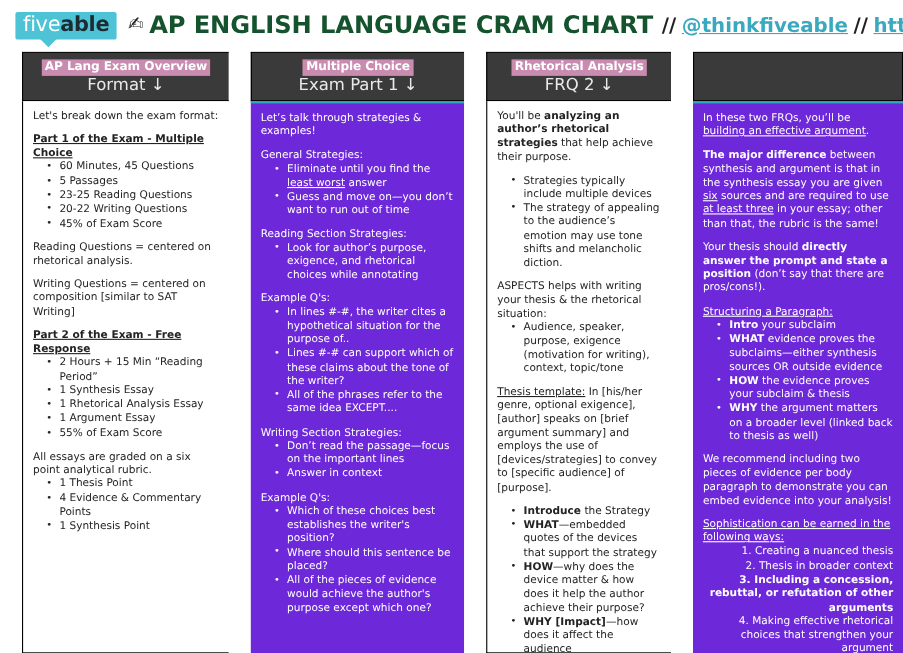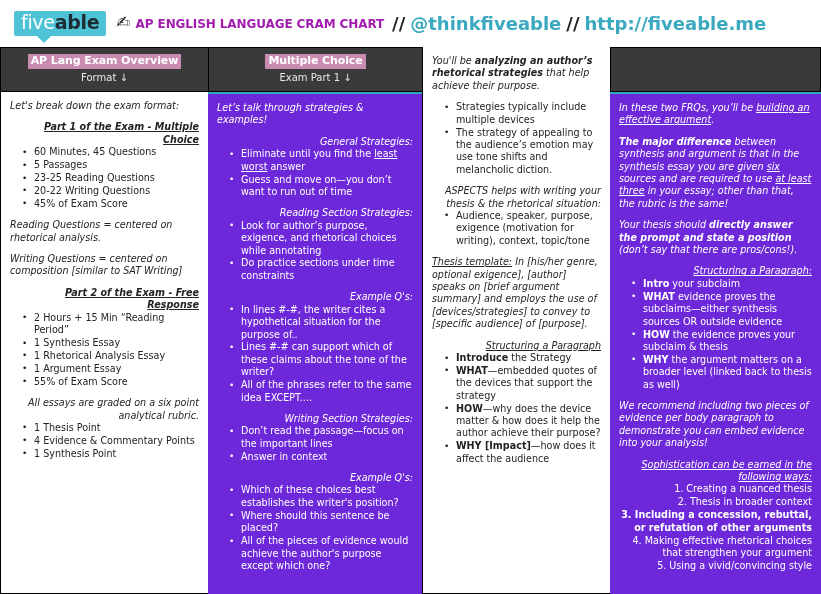--- a/index.html
+++ b/index.html
@@ -56,56 +56,58 @@
     border-top: 8px solid #4ec3d5;
   }
   .pencil-icon {
     font-size: 17px;
     color: #222;
     margin-right: 5px;
     line-height: 1;
     transform: translateY(-1px);
   }
   .title-main {
-    font-size: 12px;
-    font-weight: bold;
-    color: #a21caf;
+    font-size: 22px;
+    font-weight: bold;
+    color: #14532d;
     letter-spacing: -0.1px;
     font-family: "DejaVu Sans", "Liberation Sans", sans-serif;
   }
   .slash {
     font-size: 18px;
     font-weight: bold;
     color: #1f1f1f;
     margin: 0 5px 0 8px;
   }
   .slash.tight { margin: 0 5px 0 5px; }
   .title-link {
     font-size: 18px;
     font-weight: bold;
     color: #3aa9bf;
+    text-decoration: underline;
     cursor: pointer;
   }
 
   
   .grid {
     position: absolute;
     top: 47px;
     left: 0;
     width: 821px;
     height: 547px;
     display: grid;
     grid-template-columns: 208px 214px 188px 211px;
   }
   .col {
     display: flex;
     flex-direction: column;
     min-width: 0;
     overflow: hidden;
     box-sizing: border-box;
+    padding-left: 20px;
   }
   .col-head {
     background: #3a3a3a;
     height: 45px;
     box-sizing: border-box;
     border: 1px solid #000000;
     border-right: none;
     display: flex;
     flex-direction: column;
     align-items: center;
@@ -118,21 +120,21 @@
     color: #ffffff;
     font-size: 11px;
     font-weight: bold;
     padding: 0 3px 1px 3px;
     line-height: 14px;
     letter-spacing: -0.1px;
     white-space: nowrap;
   }
   .col-head .sub {
     color: #e9e9e9;
-    font-size: 10px;
+    font-size: 15px;
     line-height: 15px;
     margin-top: 1px;
     white-space: nowrap;
   }
 
   .col-body {
     flex: 1;
     box-sizing: border-box;
     padding: 8px 9px 6px 9px;
     font-size: 9.6px;
@@ -146,22 +148,22 @@
     border-right: none;
     color: #232323;
   }
   .col-body.teal {
     background: #6d28d9;
     color: #ffffff;
     border-top: 2px solid #2fa9bd;
   }
   .col:last-child .col-body.white { border-right: 1px solid #000; }
 
-  .col-body p { margin: 0 0 9px 0; font-style: italic; }
-  .col-body p.tight { margin-bottom: 0; text-align: right; }
+  .col-body p { margin: 0 0 9px 0; }
+  .col-body p.tight { margin-bottom: 0; }
   .col-body ul {
     margin: 0 0 9px 0;
     padding-left: 24px;
     list-style: none;
   }
   .col-body ul.tight { margin-bottom: 0; }
   .col-body li {
     position: relative;
     margin: 0 0 0.5px 0;
   }
@@ -248,21 +250,20 @@
       <div class="col-body teal">
         <p>Let’s talk through strategies &amp; examples!</p>
         <p class="tight">General Strategies:</p>
         <ul>
           <li><span>Eliminate until you find the </span><u>least worst</u><span> answer</span></li>
           <li>Guess and move on—you don’t want to run out of time</li>
         </ul>
         <p class="tight">Reading Section Strategies:</p>
         <ul>
           <li>Look for author’s purpose, exigence, and rhetorical choices while annotating</li>
-          <li>Do practice sections under time constraints</li>
         </ul>
         <p class="tight">Example Q's:</p>
         <ul>
           <li>In lines #-#, the writer cites a hypothetical situation for the purpose of..</li>
           <li>Lines #-# can support which of these claims about the tone of the writer?</li>
           <li>All of the phrases refer to the same idea EXCEPT....</li>
         </ul>
         <p class="tight">Writing Section Strategies:</p>
         <ul>
           <li>Don’t read the passage—focus on the important lines</li>
@@ -271,32 +272,35 @@
         <p class="tight">Example Q's:</p>
         <ul class="tight">
           <li>Which of these choices best establishes the writer's position?</li>
           <li>Where should this sentence be placed?</li>
           <li>All of the pieces of evidence would achieve the author's purpose except which one?</li>
         </ul>
       </div>
     </div>
 
     <div class="col">
+      <div class="col-head">
+        <span class="cat">Rhetorical Analysis</span>
+        <span class="sub">FRQ 2 ↓</span>
+      </div>
       <div class="col-body white">
         <p><span>You'll be </span><b>analyzing an author’s rhetorical strategies</b><span> that help achieve their purpose.</span></p>
         <ul>
           <li>Strategies typically include multiple devices</li>
           <li>The strategy of appealing to the audience’s emotion may use tone shifts and melancholic diction.</li>
         </ul>
         <p class="tight">ASPECTS helps with writing your thesis &amp; the rhetorical situation:</p>
         <ul>
           <li>Audience, speaker, purpose, exigence (motivation for writing), context, topic/tone</li>
         </ul>
         <p><u>Thesis template:</u><span> In [his/her genre, optional exigence], [author] speaks on [brief argument summary] and employs the use of [devices/strategies] to convey to [specific audience] of [purpose].</span></p>
-        <p class="tight"><u>Structuring a Paragraph</u></p>
         <ul class="tight">
           <li><b>Introduce</b><span> the Strategy</span></li>
           <li><b>WHAT</b><span>—embedded quotes of the devices that support the strategy</span></li>
           <li><b>HOW</b><span>—why does the device matter &amp; how does it help the author achieve their purpose?</span></li>
           <li><b>WHY [Impact]</b><span>—how does it affect the audience</span></li>
         </ul>
       </div>
     </div>
 
     <div class="col">

